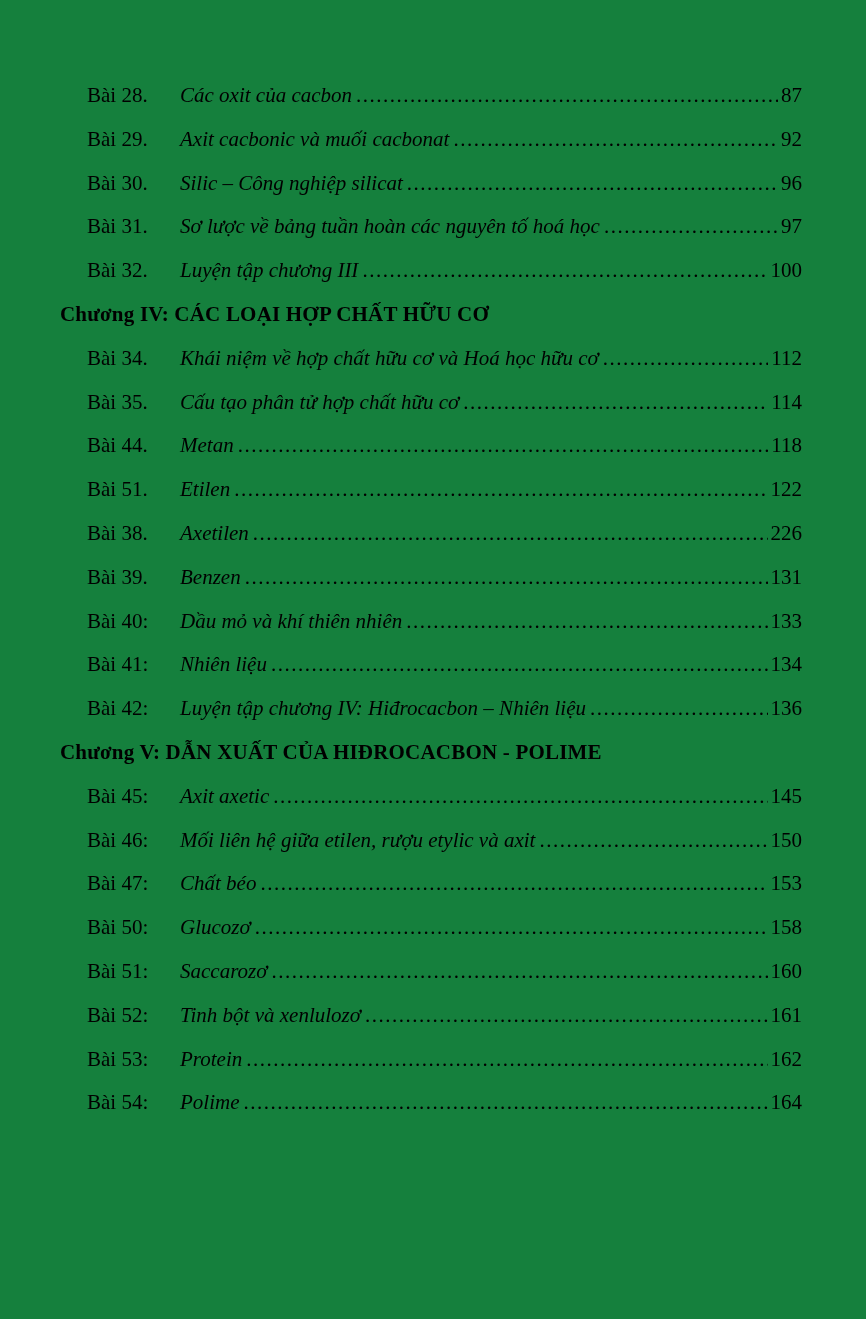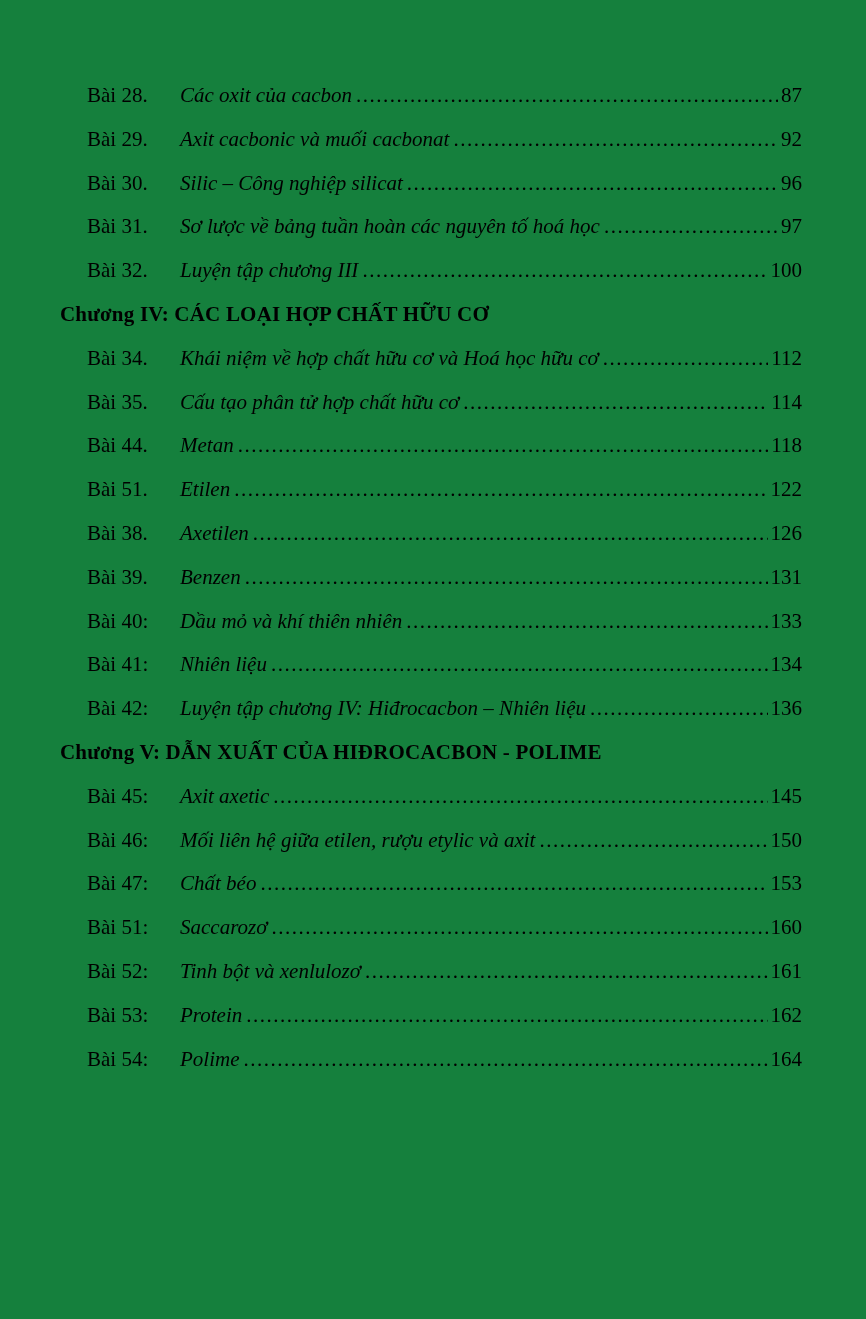--- a/index.html
+++ b/index.html
@@ -130,21 +130,21 @@
     <span class="lbl">Bài 51.</span>
     <span class="ttl">Etilen</span>
     <span class="dots"></span>
     <span class="pg">122</span>
   </div>
 
   <div class="toc-row">
     <span class="lbl">Bài 38.</span>
     <span class="ttl">Axetilen</span>
     <span class="dots"></span>
-    <span class="pg">126</span>
+    <span class="pg">226</span>
   </div>
 
   <div class="toc-row">
     <span class="lbl">Bài 39.</span>
     <span class="ttl">Benzen</span>
     <span class="dots"></span>
     <span class="pg">131</span>
   </div>
 
   <div class="toc-row">
@@ -186,20 +186,26 @@
   </div>
 
   <div class="toc-row">
     <span class="lbl">Bài 47:</span>
     <span class="ttl">Chất béo</span>
     <span class="dots"></span>
     <span class="pg">153</span>
   </div>
 
 
+  <div class="toc-row">
+    <span class="lbl">Bài 50:</span>
+    <span class="ttl">Glucozơ</span>
+    <span class="dots"></span>
+    <span class="pg">158</span>
+  </div>
 
   <div class="toc-row">
     <span class="lbl">Bài 51:</span>
     <span class="ttl">Saccarozơ</span>
     <span class="dots"></span>
     <span class="pg">160</span>
   </div>
 
   <div class="toc-row">
     <span class="lbl">Bài 52:</span>

